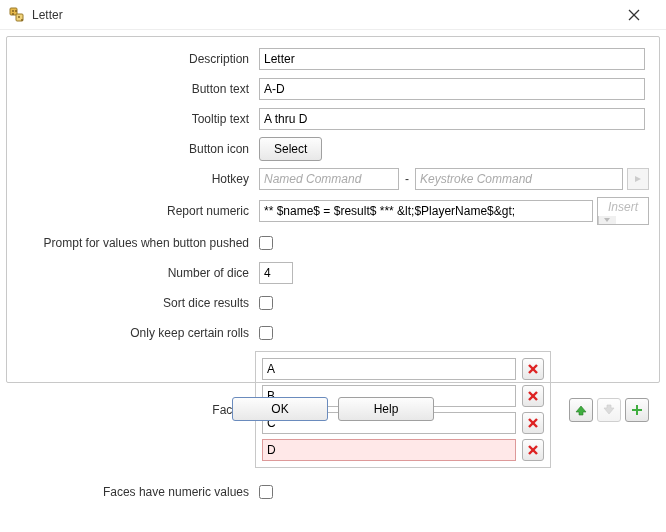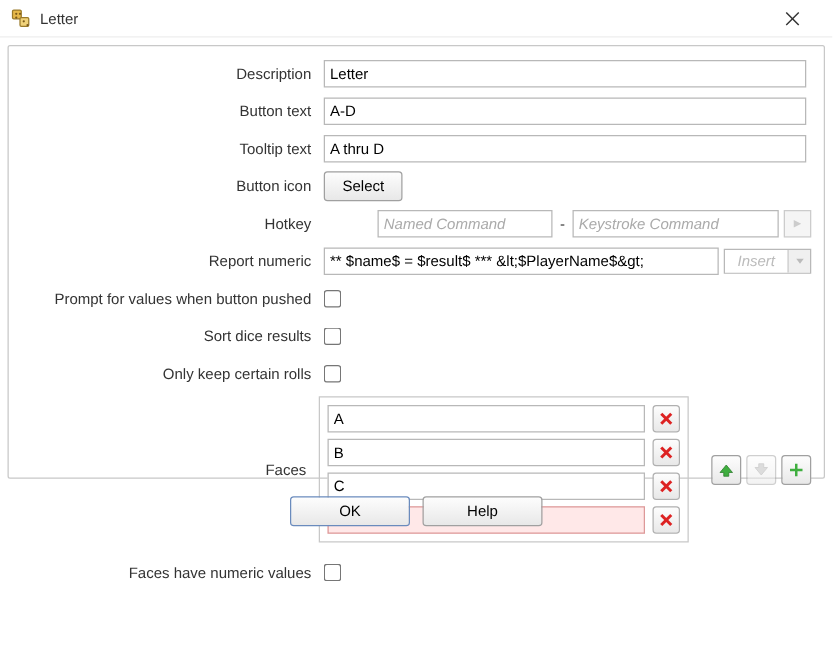--- a/index.html
+++ b/index.html
@@ -46,34 +46,35 @@
   .btn {
     height: 24px;
     padding: 2px 14px;
     border: 1px solid #a0a0a0;
     background: linear-gradient(#fdfdfd,#e8e8e8);
     border-radius: 3px;
     font-size: 12px;
     cursor: pointer;
   }
   .btn:disabled { color: #aaa; cursor: default; }
-  .hotkey-left { width: 140px; margin-left: 43px; }
+  .hotkey-left { width: 140px; }
   .hotkey-dash { padding: 0 2px; }
   .hotkey-right { flex: 1; }
   .hotkey-clear {
     width: 22px; height: 22px;
     border: 1px solid #ccc;
     background: #f5f5f5;
     display: flex; align-items: center; justify-content: center;
   }
   input[type=checkbox] { width: 14px; height: 14px; }
   .report-input { flex: 1; }
   .combo-btn {
     display: flex;
     border: 1px solid #b8b8b8;
+    flex-direction: column;
   }
   .combo-btn .combo-text { padding: 2px 10px; color: #bbb; font-style: italic; background: #fff; }
   .combo-btn .combo-arrow { width: 18px; background: #f0f0f0; border-left: 1px solid #ccc; display:flex; align-items:center; justify-content:center; }
   .num-input { width: 34px; }
   .faces-block { display: flex; align-items: center; }
   .faces-list {
     border: 1px solid #c8c8c8;
     padding: 6px;
     width: 296px;
   }
@@ -192,20 +193,26 @@
     </div>
   </div>
 
   <div class="row">
     <div class="label">Prompt for values when button pushed</div>
     <div class="controls">
         <input type="checkbox" style="">
       </div>
   </div>
 
+  <div class="row">
+    <div class="label">Number of dice</div>
+    <div class="controls">
+        <input type="text" class="num-input" value="4" style="">
+      </div>
+  </div>
 
   <div class="row">
     <div class="label">Sort dice results</div>
     <div class="controls">
         <input type="checkbox" style="">
       </div>
   </div>
 
   <div class="row">
     <div class="label">Only keep certain rolls</div>

